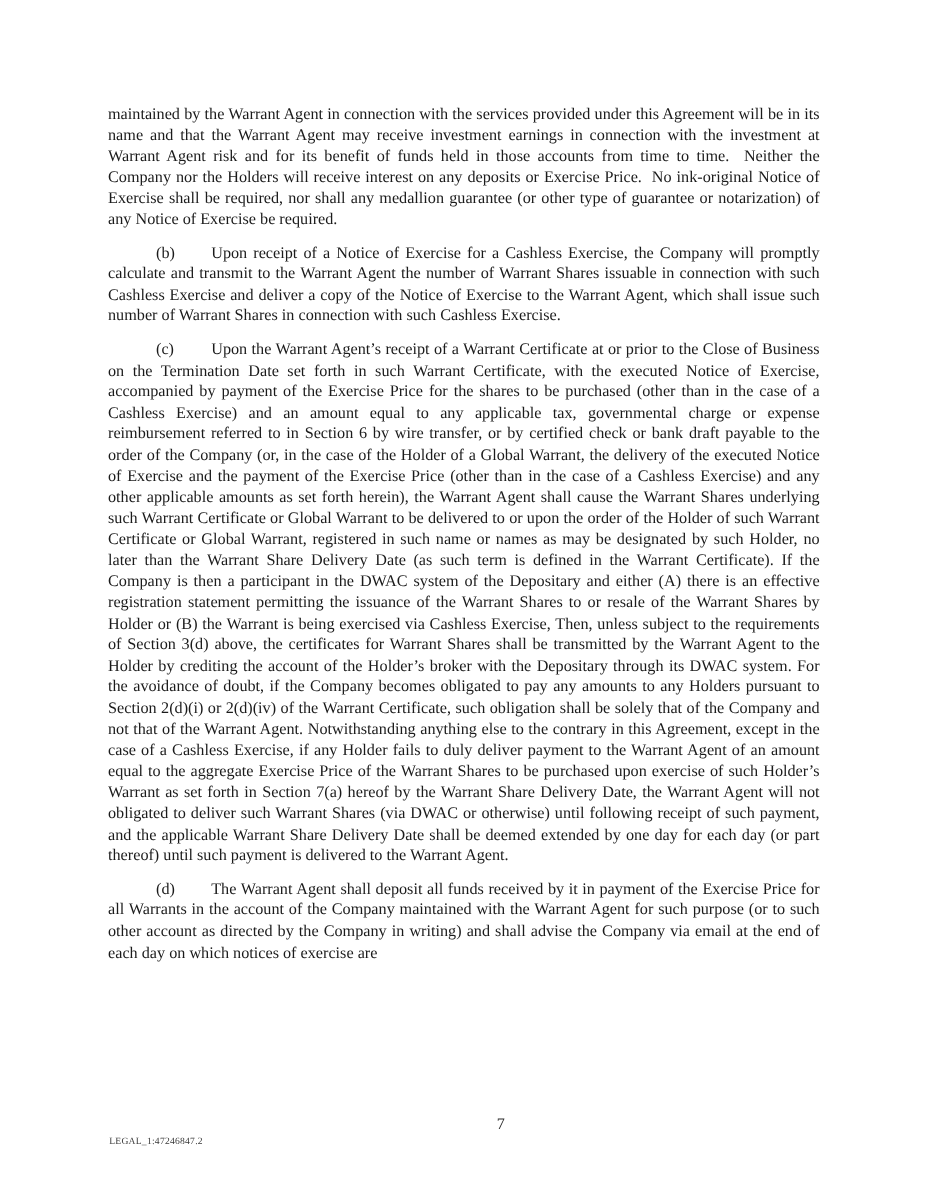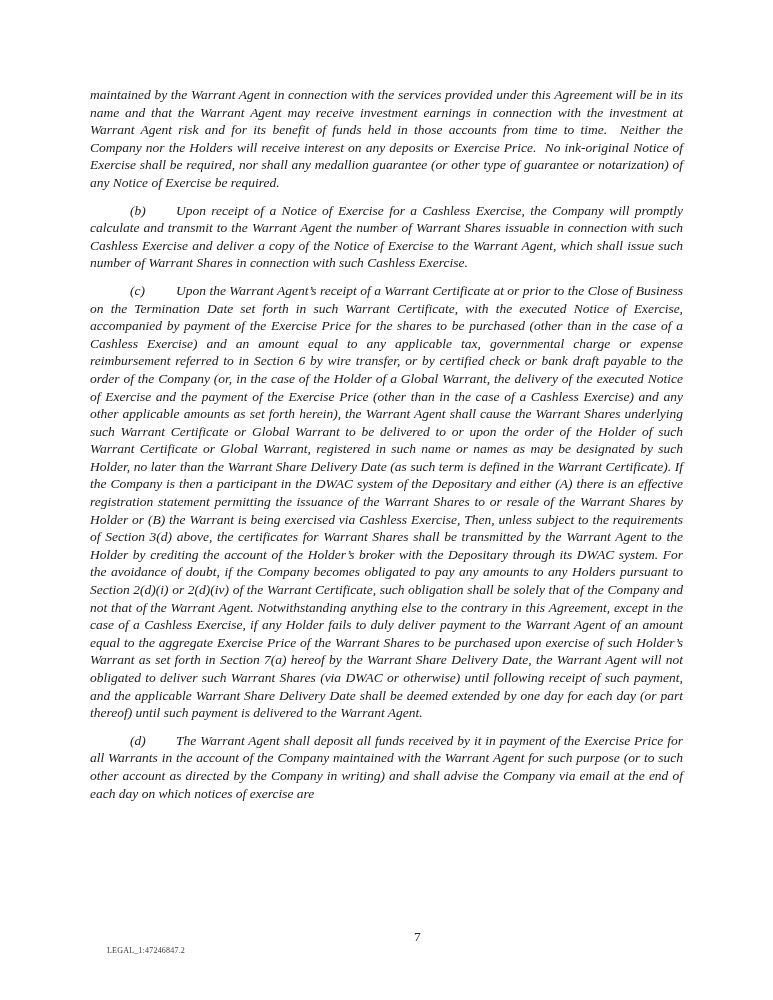--- a/index.html
+++ b/index.html
@@ -14,21 +14,20 @@
     background: #ffffff;
     font-family: "Liberation Serif", "DejaVu Serif", serif;
     color: #1b1b1b;
     overflow: hidden;
   }
   .content {
     position: absolute;
     left: 90px;
     top: 86px;
     width: 593px;
-    font-style: italic;
   }
   p.para {
     margin: 0 0 10px 0;
     font-size: 13.5px;
     line-height: 17.6px;
     text-align: justify;
     text-indent: 40px;
   }
   p.para.no-indent {
     text-indent: 0;
@@ -43,21 +42,21 @@
   }
   .page-number {
     position: absolute;
     left: 414px;
     top: 929px;
     font-size: 13.5px;
     color: #2a2a2a;
   }
   .footer-id {
     position: absolute;
-    left: 107px;
+    left: 91px;
     top: 946px;
     font-size: 8px;
     color: #3a3a3a;
     letter-spacing: 0.2px;
   }
 </style>
 </head>
 <body>
 
 <div class="page">

